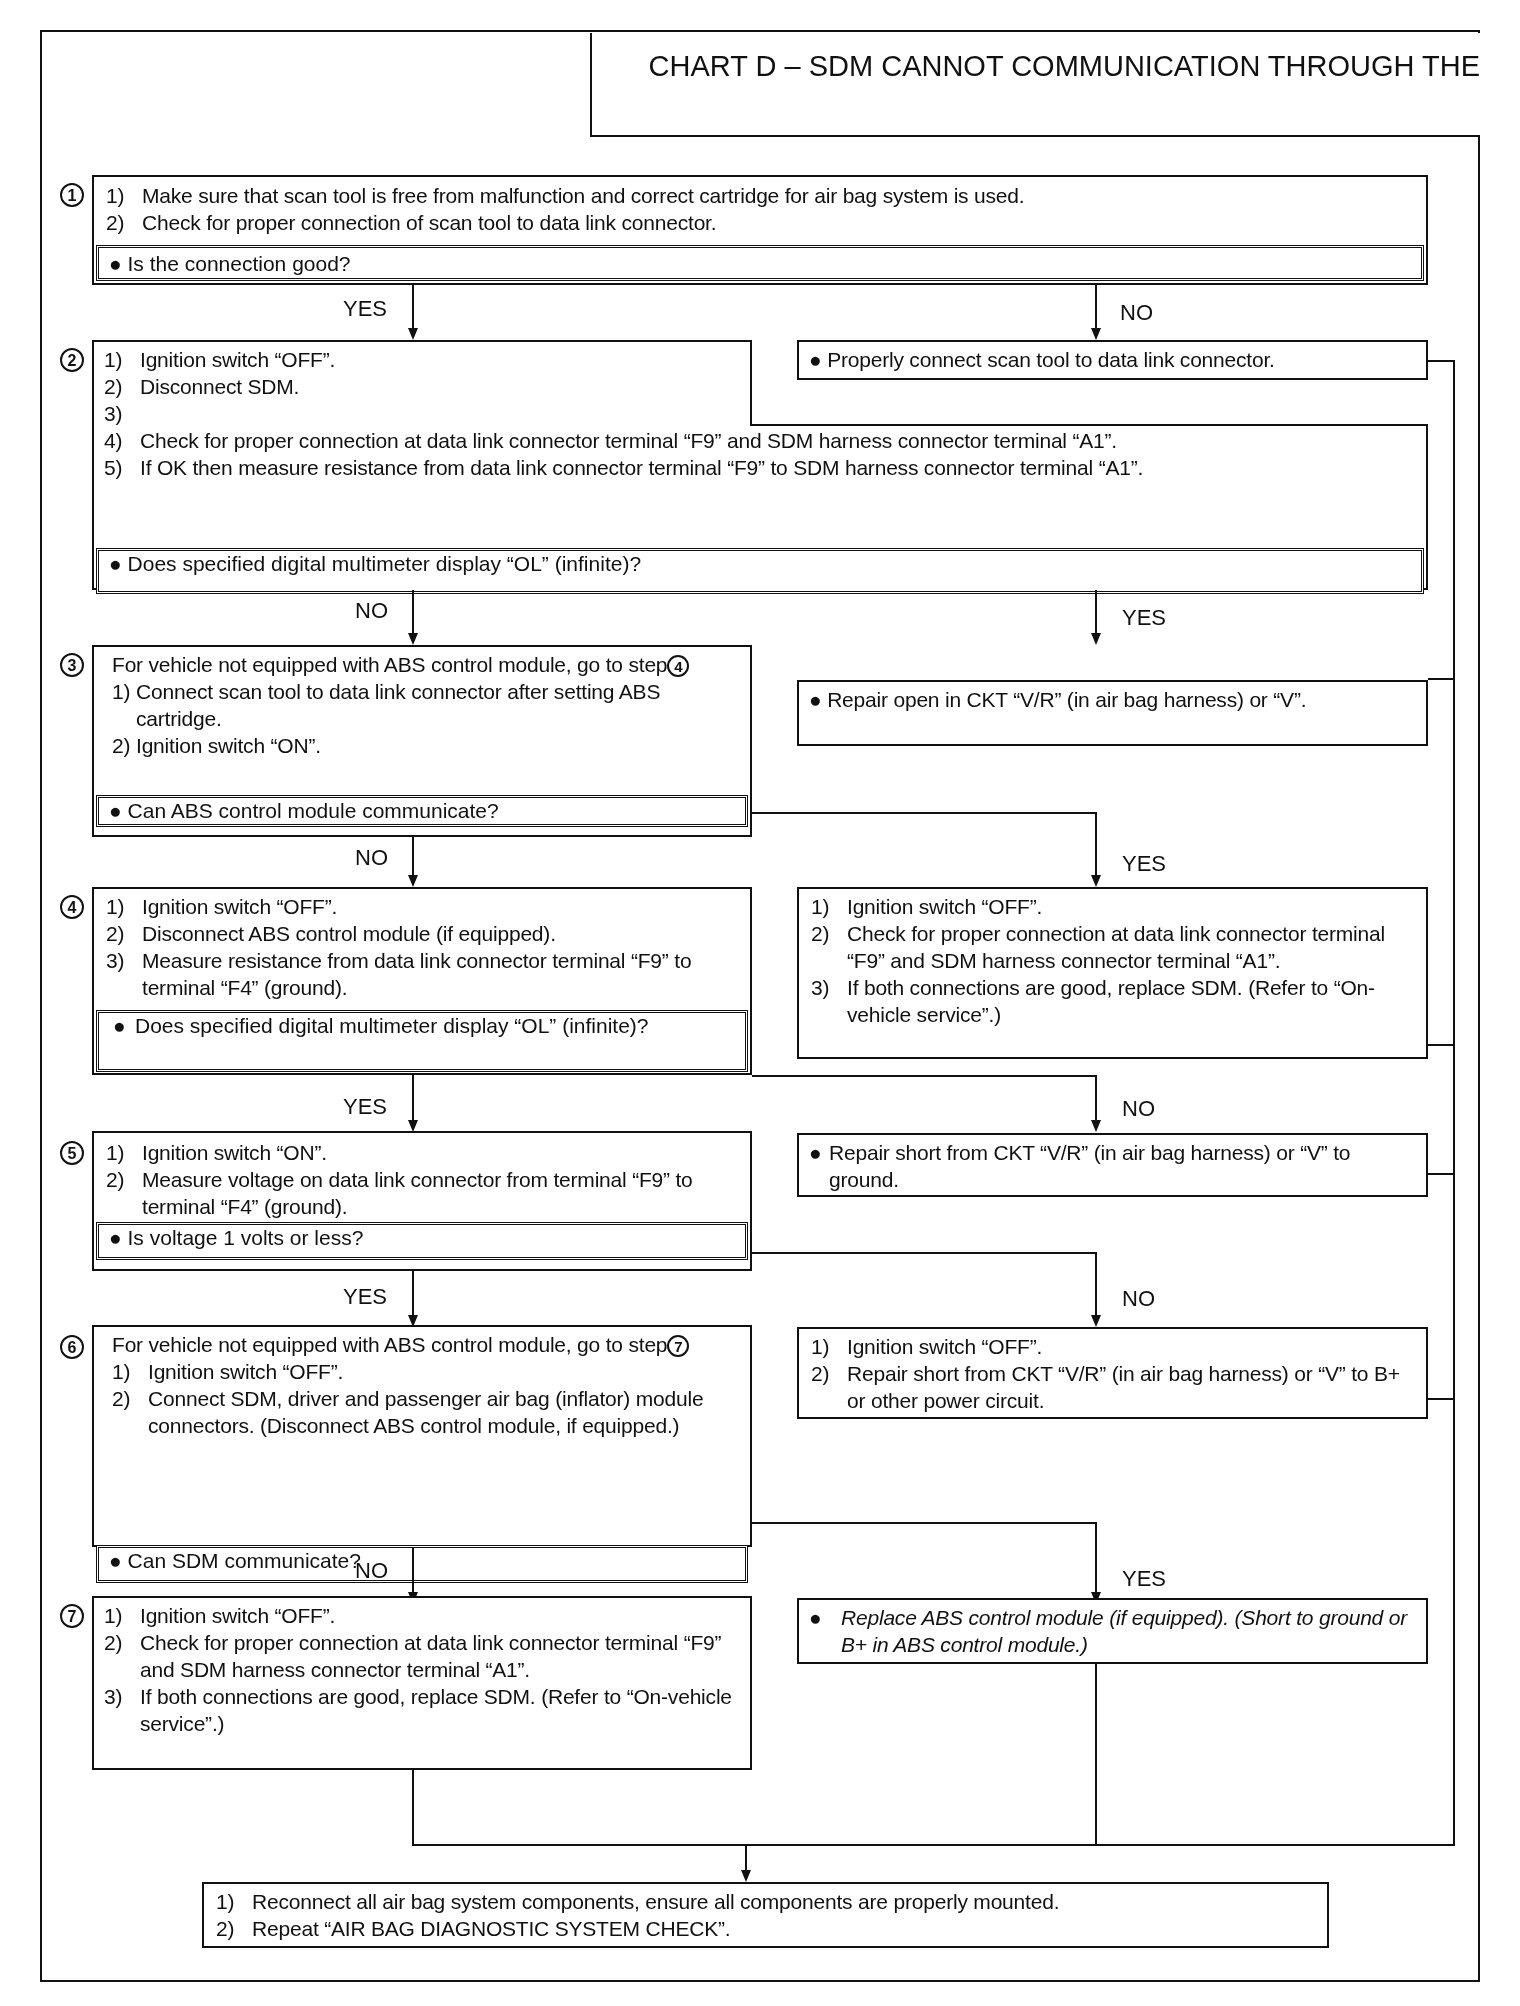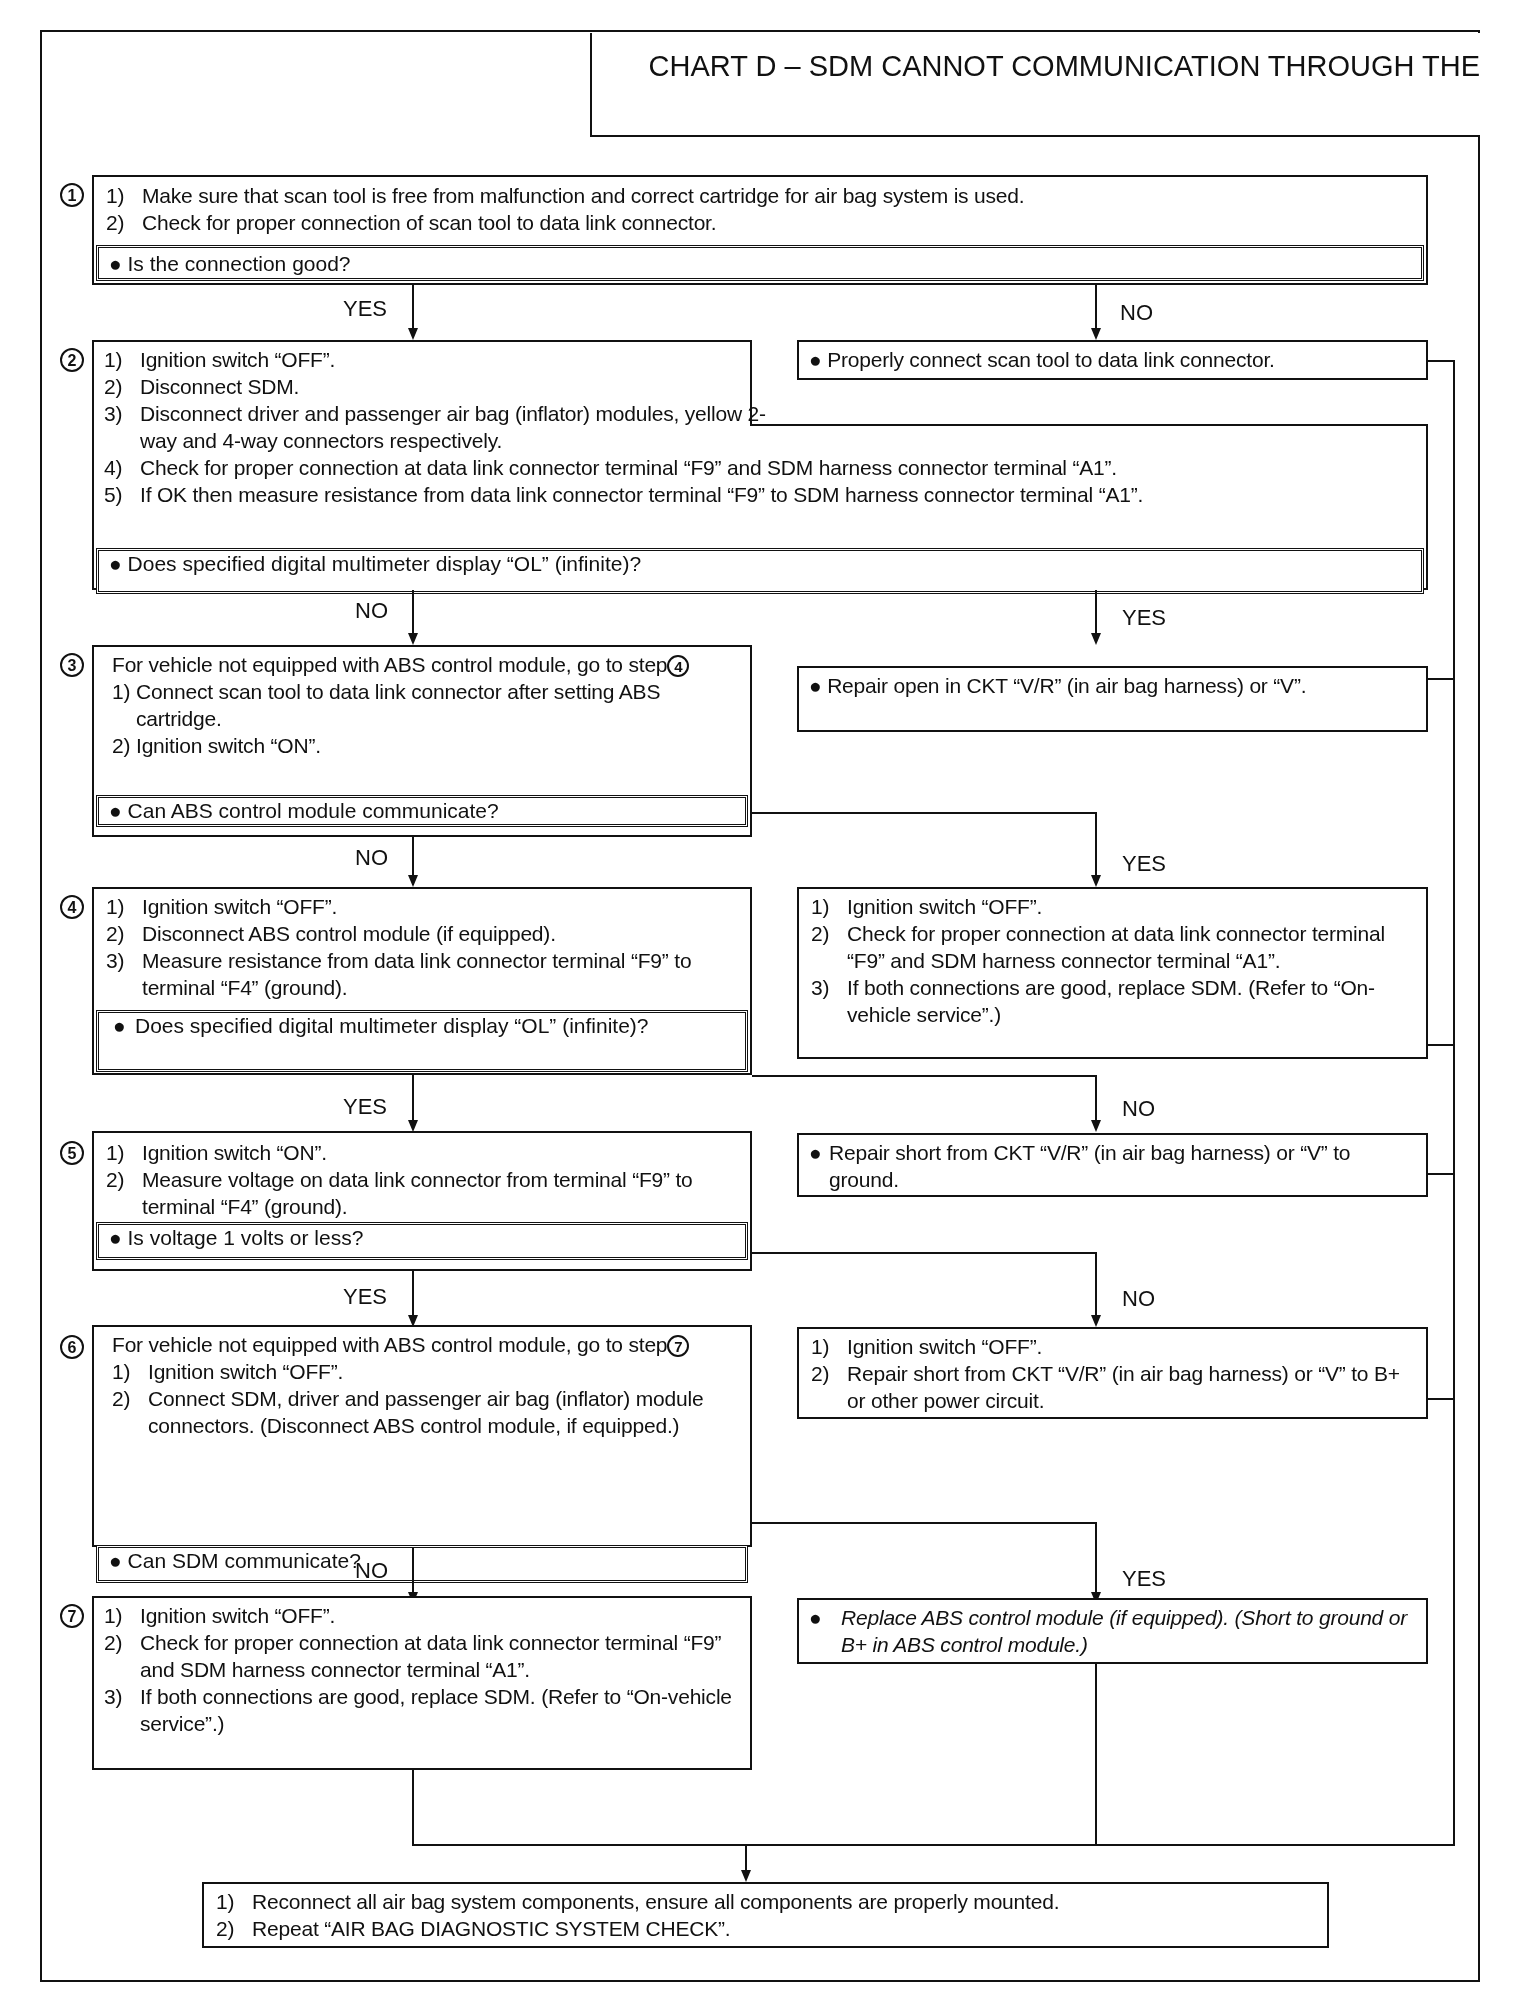--- a/index.html
+++ b/index.html
@@ -70,42 +70,41 @@
     <div class="li">
         <span class="n">1)</span>
         <span class="t">Ignition switch “OFF”.</span>
       </div>
     <div class="li">
         <span class="n">2)</span>
         <span class="t">Disconnect SDM.</span>
       </div>
     <div class="li">
         <span class="n">3)</span>
-        <span class="t" style="max-width:660px;">Disconnect driver and passenger air bag (inflator) modules, yellow 2-way and 4-way connectors respectively.</span>
       </div>
     <div class="li">
         <span class="n">4)</span>
         <span class="t">Check for proper connection at data link connector terminal “F9” and SDM harness connector terminal “A1”.</span>
       </div>
     <div class="li">
         <span class="n">5)</span>
         <span class="t">If OK then measure resistance from data link connector terminal “F9” to SDM harness connector terminal “A1”.</span>
       </div>
   </div>
 </div>
 <div class="q" style="left:96px;top:548px;width:1328px;height:46px;">● <span>Does specified digital multimeter display “OL” (infinite)?</span></div>
 
 <div class="vl" style="left:412px;top:590px;height:52px;"></div>
 <div class="arrow" style="left:408px;top:633px;"></div>
 <div class="lbl" style="left:355px;top:598px;">NO</div>
 <div class="vl" style="left:1095px;top:590px;height:52px;"></div>
 <div class="arrow" style="left:1091px;top:633px;"></div>
 <div class="lbl" style="left:1122px;top:605px;">YES</div>
 
-<div class="box" style="left:797px;top:666px;width:631px;height:66px;padding:4px 10px;">
+<div class="box" style="left:797px;top:680px;width:631px;height:66px;padding:4px 10px;">
   <span class="txt">● <span>Repair open in CKT “V/R” (in air bag harness) or “V”.</span></span>
 </div>
 
 <div class="num" style="left:60px;top:653px;">3</div>
 <div class="box" style="left:92px;top:645px;width:660px;height:192px;">
   <div class="txt" style="padding:4px 8px 0 18px;">
     <div><span>For vehicle not equipped with ABS control module, go to step</span><span class="circ-inline">4</span></div>
     <div class="li">
         <span class="n" style="width:24px;flex-basis:24px;">1)</span>
         <span class="t">Connect scan tool to data link connector after setting ABS cartridge.</span>

